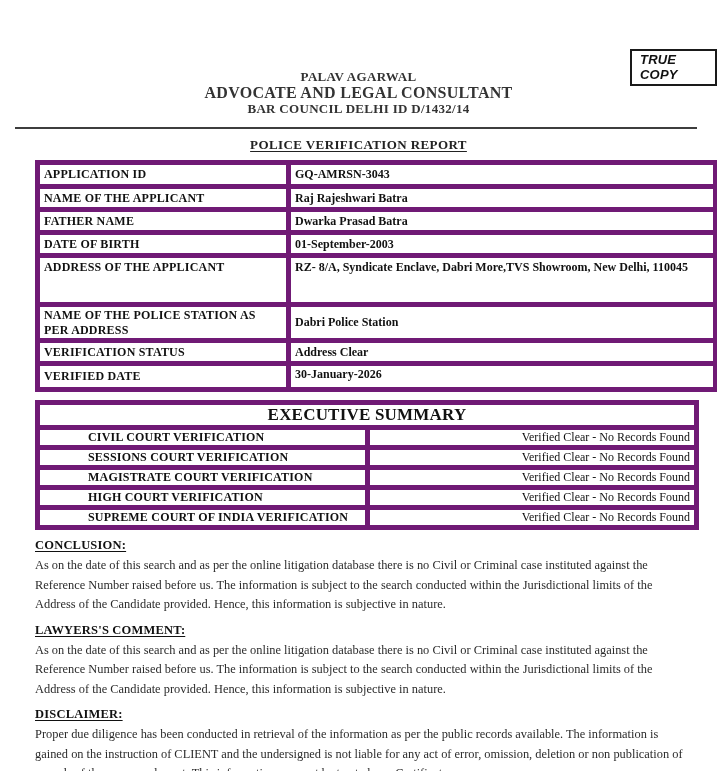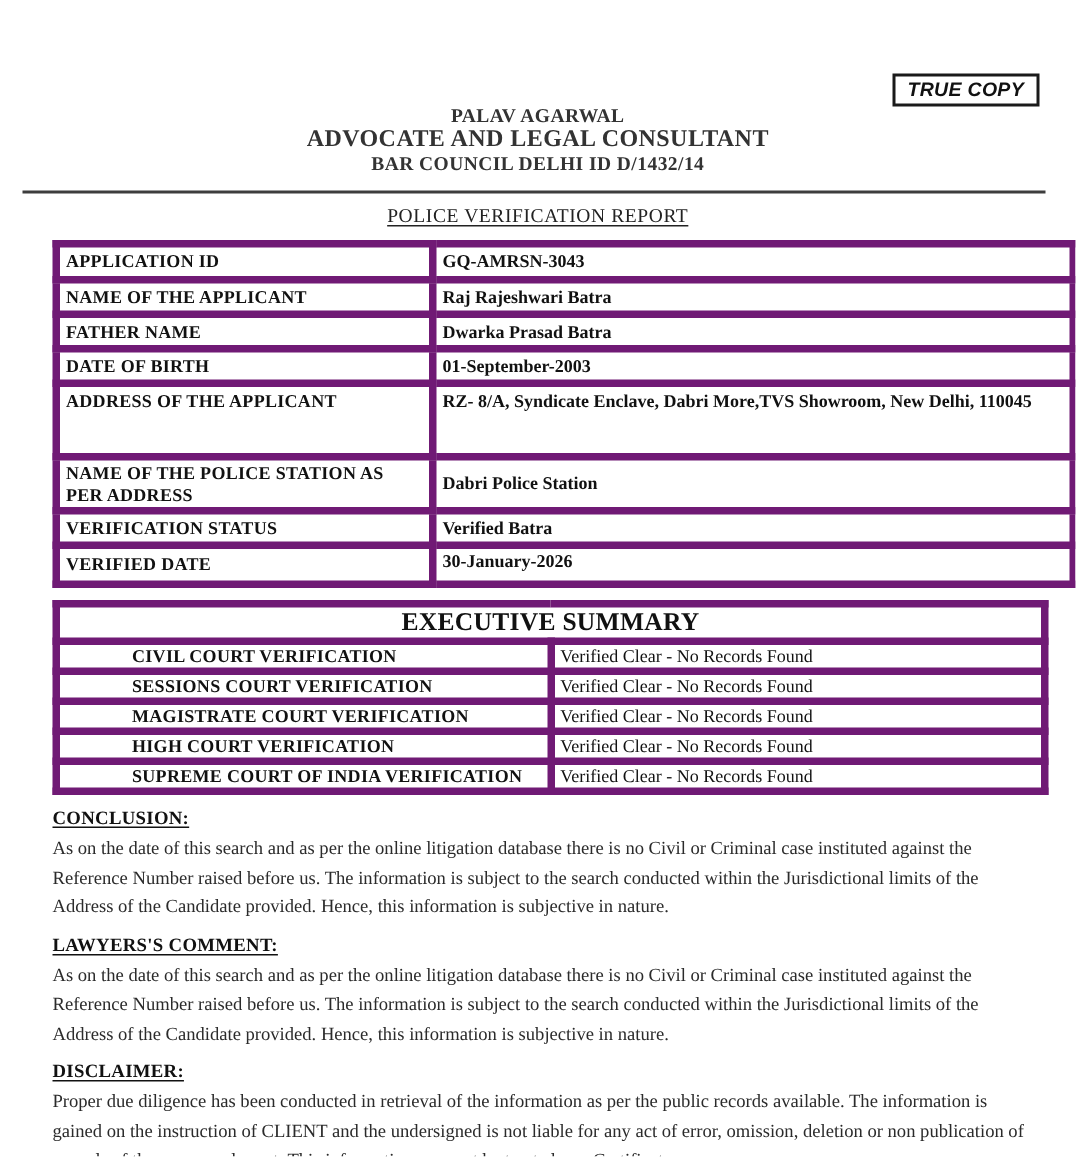--- a/index.html
+++ b/index.html
@@ -12,33 +12,33 @@
     overflow:hidden;
   }
 
   
   .letterhead{padding-top:69px;text-align:center;color:#333;}
   .lh-name{font-weight:bold;font-size:13px;line-height:16px;letter-spacing:.3px;}
   .lh-title{font-weight:bold;font-size:16px;line-height:16px;letter-spacing:.3px;}
   .lh-bar{font-weight:bold;font-size:13px;line-height:16px;letter-spacing:.3px;}
 
   .stamp{
-    position:absolute;top:49px;left:595px;
+    position:absolute;top:49px;left:630px;
     border:2px solid #1a1a1a;
     padding:1px 8px 2px 8px;
     font-family:"Liberation Sans", sans-serif;
     font-style:italic;font-weight:bold;font-size:13px;
     color:#111;letter-spacing:.2px;background:#fff;
   }
 
   .rule{border-top:2px solid #3d3d3d;margin:10px 20px 0 15px;height:0;}
 
   .report-title{margin-top:6px;text-align:center;}
   .report-title span{
-    font-weight:normal;font-size:13px;letter-spacing:.4px;color:#222;
+    font-weight:bold;font-size:13px;letter-spacing:.4px;color:#222;
     text-decoration:underline;text-underline-offset:2px;
   }
 
   
   .content{margin:7px 18px 0 35px;width:664px;}
 
   table{border-collapse:collapse;width:664px;table-layout:fixed;}
   table,td,th{border:5px solid #701a75;}
   table{border-width:2px;}
   td,th{padding:0 4px;overflow:hidden;}
@@ -53,21 +53,21 @@
   .details .row-date td{height:20px;border-radius:10px;}
   .details .row-date .val{vertical-align:top;padding-top:1px;}
 
   .summary{margin-top:8px;}
   .summary th{
     font-size:17px;font-weight:bold;text-align:center;height:16px;
     letter-spacing:.2px;color:#111;
   }
   .summary td{height:15px;font-size:12px;color:#111;}
   .summary .lbl{width:242px;font-weight:bold;letter-spacing:.2px;padding-left:48px;}
-  .summary .val{width:410px;text-align:left;font-weight:normal;}
+  .summary .val{width:410px;text-align:right;font-weight:normal;}
 
   
   .section{margin-top:8px;}
   .sec-heading{
     font-weight:bold;font-size:12.5px;color:#111;letter-spacing:.2px;
     text-decoration:underline;text-underline-offset:2px;margin-bottom:3px;
   }
   .sec-body{
     margin:0;font-size:12.4px;line-height:19.5px;color:#2b2b2b;
     width:656px;
@@ -119,21 +119,21 @@
       <tr class="row-address">
         <td class="lbl">ADDRESS OF THE APPLICANT</td>
         <td class="val">RZ- 8/A, Syndicate Enclave, Dabri More,TVS Showroom, New Delhi, 110045</td>
       </tr>
       <tr class="row-station">
         <td class="lbl">NAME OF THE POLICE STATION AS PER ADDRESS</td>
         <td class="val">Dabri Police Station</td>
       </tr>
       <tr class="row-h19">
         <td class="lbl">VERIFICATION STATUS</td>
-        <td class="val">Verified Batra</td>
+        <td class="val">Address Clear</td>
       </tr>
       <tr class="row-date">
         <td class="lbl">VERIFIED DATE</td>
         <td class="val">30-January-2026</td>
       </tr>
     </tbody>
       </table>
 
     <table class="summary">
       <tbody>

